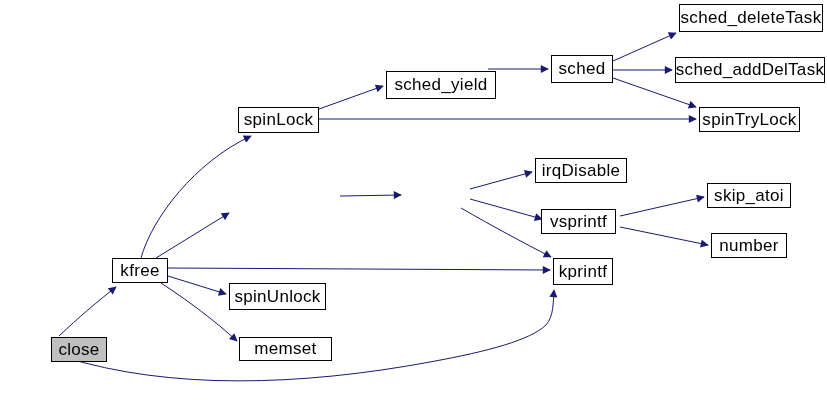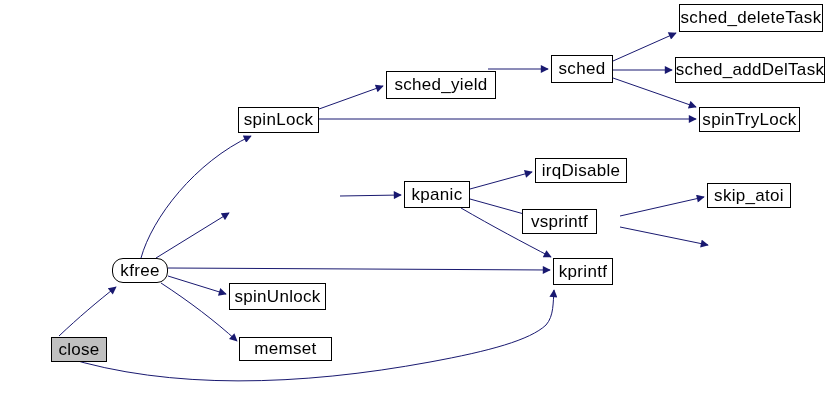--- a/index.html
+++ b/index.html
@@ -76,43 +76,43 @@
     <path class="edge" d="M 340,196 L 401,195" marker-end="url(#arrow)"></path>
     <path class="edge" d="M 470,189 L 532,172" marker-end="url(#arrow)"></path>
     <path class="edge" d="M 470,199 L 542,219" marker-end="url(#arrow)"></path>
     <path class="edge" d="M 461,208 C 492,226 524,243 551,257" marker-end="url(#arrow)"></path>
     <path class="edge" d="M 620,216 L 704,197" marker-end="url(#arrow)"></path>
     <path class="edge" d="M 620,227 L 708,245" marker-end="url(#arrow)"></path>
   </svg>
 
   <div class="node highlighted" style="left:7px; top:337px; width:56px; height:25px;">close</div>
 
-  <div class="node" style="left:112px; top:258px; width:56px; height:25px;border-radius:11px;">kfree</div>
+  <div class="node" style="left:112px; top:258px; width:56px; height:25px;">kfree</div>
 
   <div class="node" style="left:238px; top:107px; width:81px; height:26px;">spinLock</div>
 
 
   <div class="node" style="left:229px; top:283px; width:97px; height:27px;">spinUnlock</div>
 
   <div class="node" style="left:239px; top:337px; width:93px; height:24px;">memset</div>
 
   <div class="node" style="left:386px; top:55px; width:110px; height:28px;margin-top:16px;">sched_yield</div>
 
   <div class="node" style="left:551px; top:55px; width:62px; height:28px;">sched</div>
 
   <div class="node" style="left:679px; top:4px; width:144px; height:28px;">sched_deleteTask</div>
 
   <div class="node" style="left:675px; top:57px; width:150px; height:26px;">sched_addDelTask</div>
 
   <div class="node" style="left:699px; top:107px; width:101px; height:25px;">spinTryLock</div>
 
-  <div class="node" style="left:404px; top:181px; width:66px; height:27px;">kpanic</div>
 
   <div class="node" style="left:535px; top:158px; width:92px; height:25px;">irqDisable</div>
 
-  <div class="node" style="left:522px; top:209px; width:75px; height:25px;">vsprintf</div>
+  <div class="node" style="left:541px; top:209px; width:75px; height:25px;">vsprintf</div>
 
   <div class="node" style="left:707px; top:183px; width:84px; height:25px;">skip_atoi</div>
 
+  <div class="node" style="left:711px; top:233px; width:76px; height:25px;">number</div>
 
   <div class="node" style="left:553px; top:258px; width:60px; height:27px;">kprintf</div>
 
 </div>
 
 </body></html>

